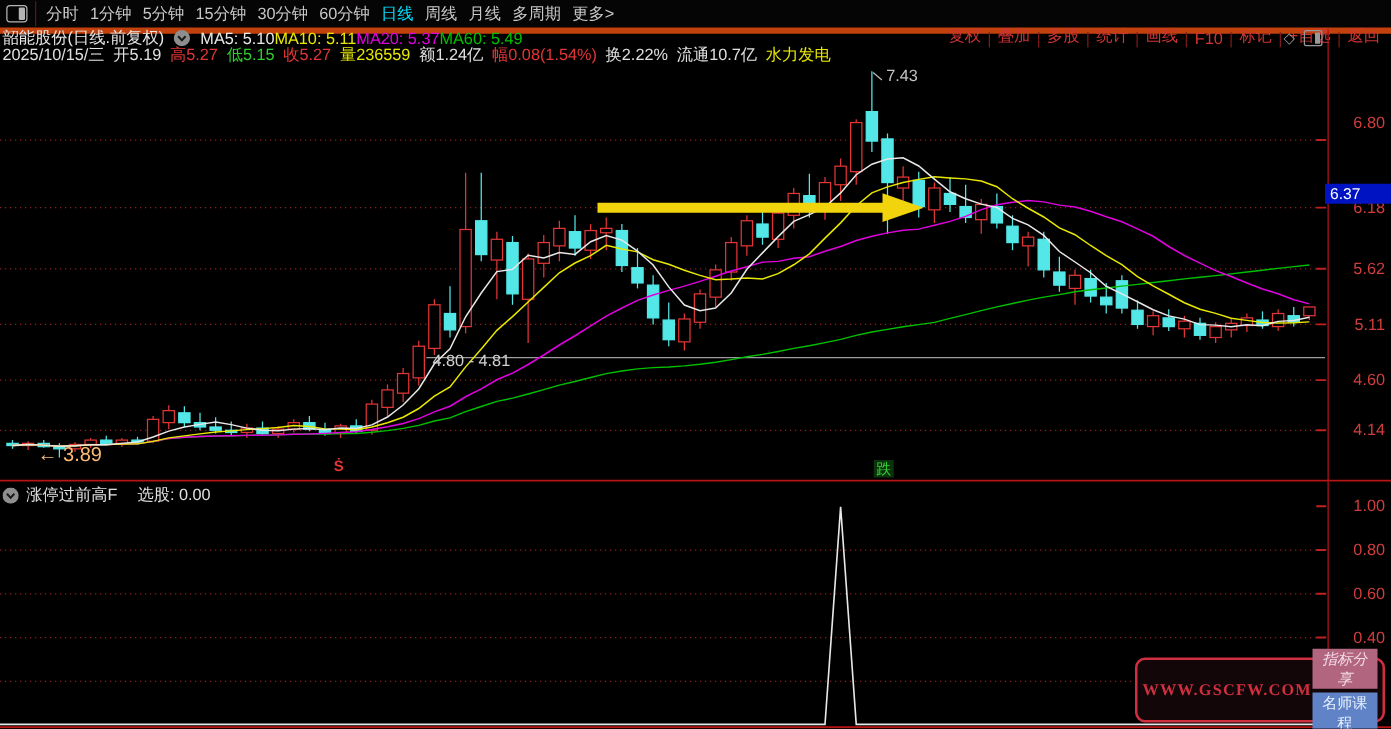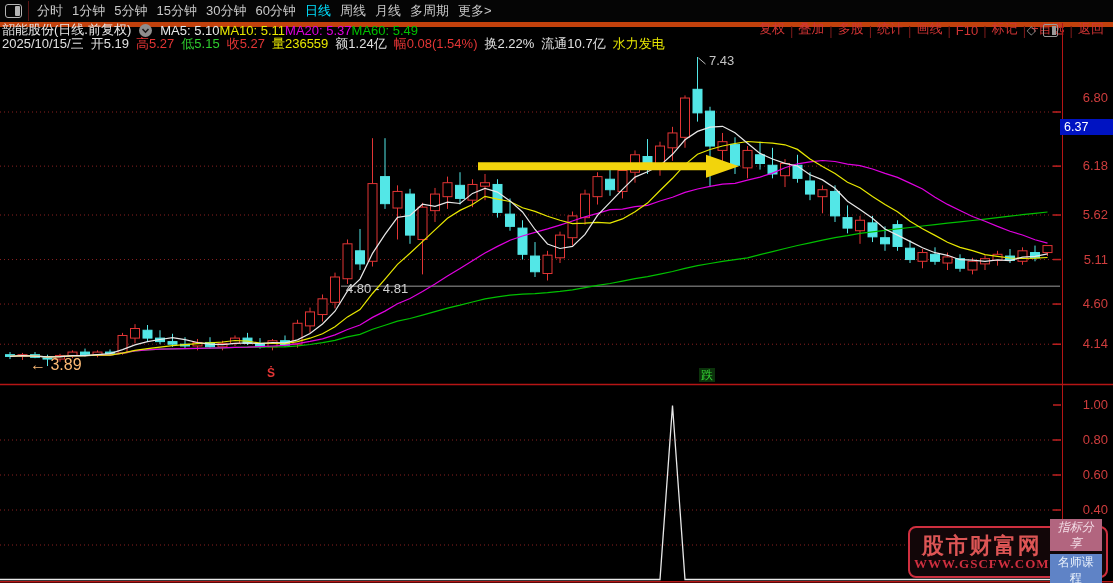--- a/index.html
+++ b/index.html
@@ -24,21 +24,21 @@
   .inforow{position:absolute;left:2px;top:37px;height:14px;display:flex;align-items:center;gap:7px;}
   .info-item{white-space:nowrap;}
   .corner-icons{position:absolute;right:55px;top:23px;display:flex;gap:7px;align-items:center;color:#999;}
   .diamond{font-size:12px;color:#8f8f8f;}
   .panel-ic{width:13px;height:11px;border:1px solid #999;border-radius:2px;position:relative;}
   .panel-ic::after{content:"";position:absolute;right:1px;top:1px;bottom:1px;width:4px;background:#999;}
   
   #chart-svg{position:absolute;left:0;top:0;}
   
   .axis-label{position:absolute;left:1066px;width:42px;text-align:right;color:#cf3d3d;font-size:13px;line-height:14px;}
-  .last-price-box{position:absolute;left:1060px;top:119px;width:50px;height:16px;background:#0013c2;
+  .last-price-box{position:absolute;left:1060px;top:147px;width:50px;height:16px;background:#0013c2;
                   color:#fff;line-height:16px;padding-left:4px;font-size:12.5px;}
   
   .ann{position:absolute;white-space:nowrap;}
   .peak-label{left:709px;top:53px;color:#c4c4c4;}
   .range-label{left:346px;top:281px;color:#d0d0d0;}
   .low-label{left:30px;top:356px;color:#fdba74;font-size:16px;}
   .fall-badge{left:699px;top:368px;color:#33d433;background:#0b330b;font-size:12px;padding:0 2px;line-height:14px;}
   .event-marker{left:267px;top:366px;color:#e23535;font-weight:bold;font-size:12px;}
   
   .subheader{position:absolute;left:2px;top:387px;display:flex;align-items:center;gap:6px;color:#e0e0e0;}
@@ -354,24 +354,31 @@
       <div class="axis-label" style="top: 503px;">0.40</div>
     </div>
   <div class="last-price-box">6.37</div>
 
   <div class="ann peak-label">7.43</div>
   <div class="ann range-label">4.80 - 4.81</div>
   <div class="ann low-label">← 3.89</div>
   <div class="ann fall-badge">跌</div>
   <div class="ann event-marker">Ṡ</div>
 
+  <div class="subheader">
+    <svg class="circle-icon" viewBox="0 0 13 13">
+      <circle cx="6.5" cy="6.5" r="6.5" fill="#8e8e8e"></circle>
+      <path d="M3.5 5 L6.5 8.2 L9.5 5" fill="none" stroke="#1a1a1a" stroke-width="1.6"></path>
+    </svg>
+    <span>涨停过前高F</span>
+    <span class="sub-val">选股: 0.00</span>
+  </div>
 
   <div class="watermark">
     <div class="wm-left">
-      <div class="wm-site">股市财富网</div>
       <div class="wm-url">WWW.GSCFW.COM</div>
     </div>
     <div class="wm-right" id="wm-badges">
         <div class="wm-badge b0">指标分享</div>
         <div class="wm-badge b1">名师课程</div>
       </div>
   </div>
 
 </div>
 

